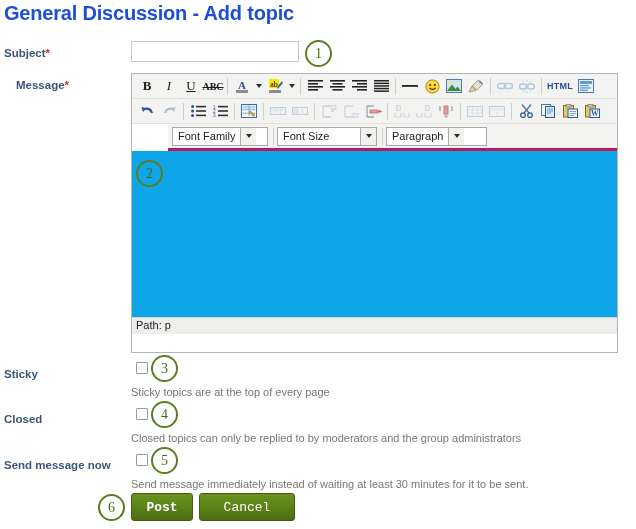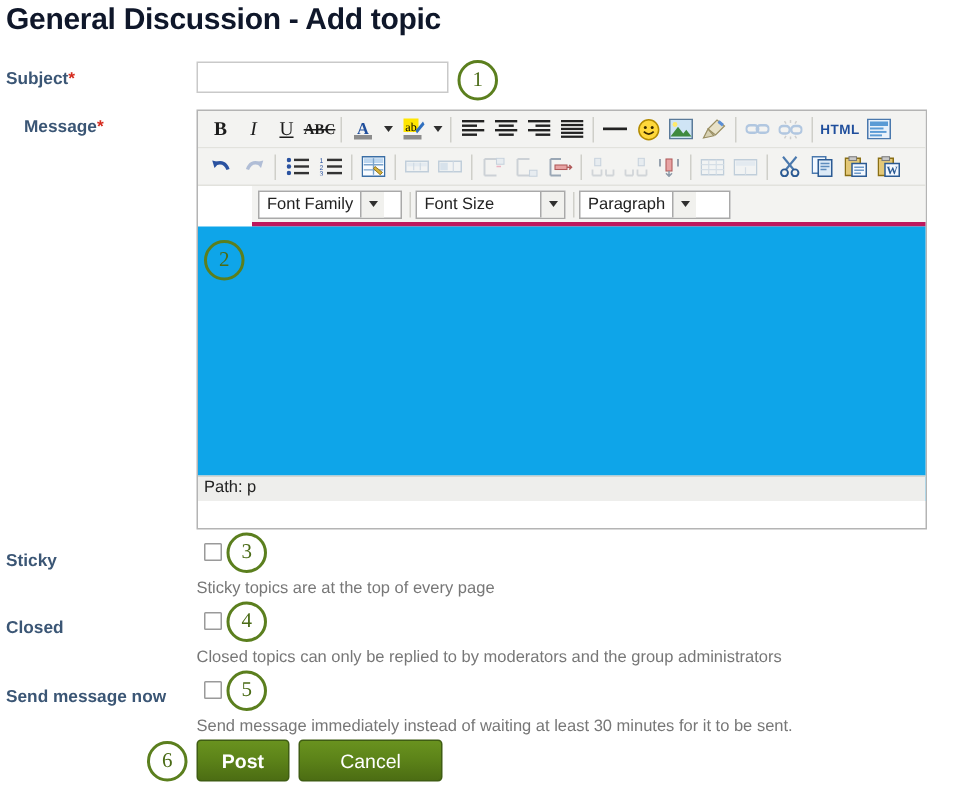--- a/index.html
+++ b/index.html
@@ -11,21 +11,21 @@
     color:#333;
     position:relative;
     overflow:hidden;
   }
   .page{position:relative;width:636px;height:529px;}
 
   
   .page-title{
     position:absolute;left:4px;top:2px;
     font-size:20px;font-weight:bold;
-    color:#0f172a;
+    color:#1d4ed8;
     letter-spacing:-0.2px;
     white-space:nowrap;
   }
 
   
   .flabel{
     position:absolute;
     font-size:11.5px;font-weight:bold;
     color:#3b5675;
     white-space:nowrap;
@@ -138,21 +138,21 @@
   }
 
   
   .btn{
     position:absolute;
     height:28px;
     border:1px solid #3f5d13;
     border-radius:3px;
     background:linear-gradient(to bottom,#69921f 0%,#5d8419 45%,#4c6d13 100%);
     color:#ffffff;
-    font-family:Liberation Sans, sans-serif;
+    font-family:Liberation Mono, monospace;
     font-size:13px;
     display:flex;align-items:center;justify-content:center;
     box-sizing:border-box;
     cursor:pointer;
   }
   .btn.post{left:131px;top:493px;width:62px;font-weight:bold;}
   .btn.cancel{left:199px;top:493px;width:96px;font-weight:normal;}
 
   
   .marker{

